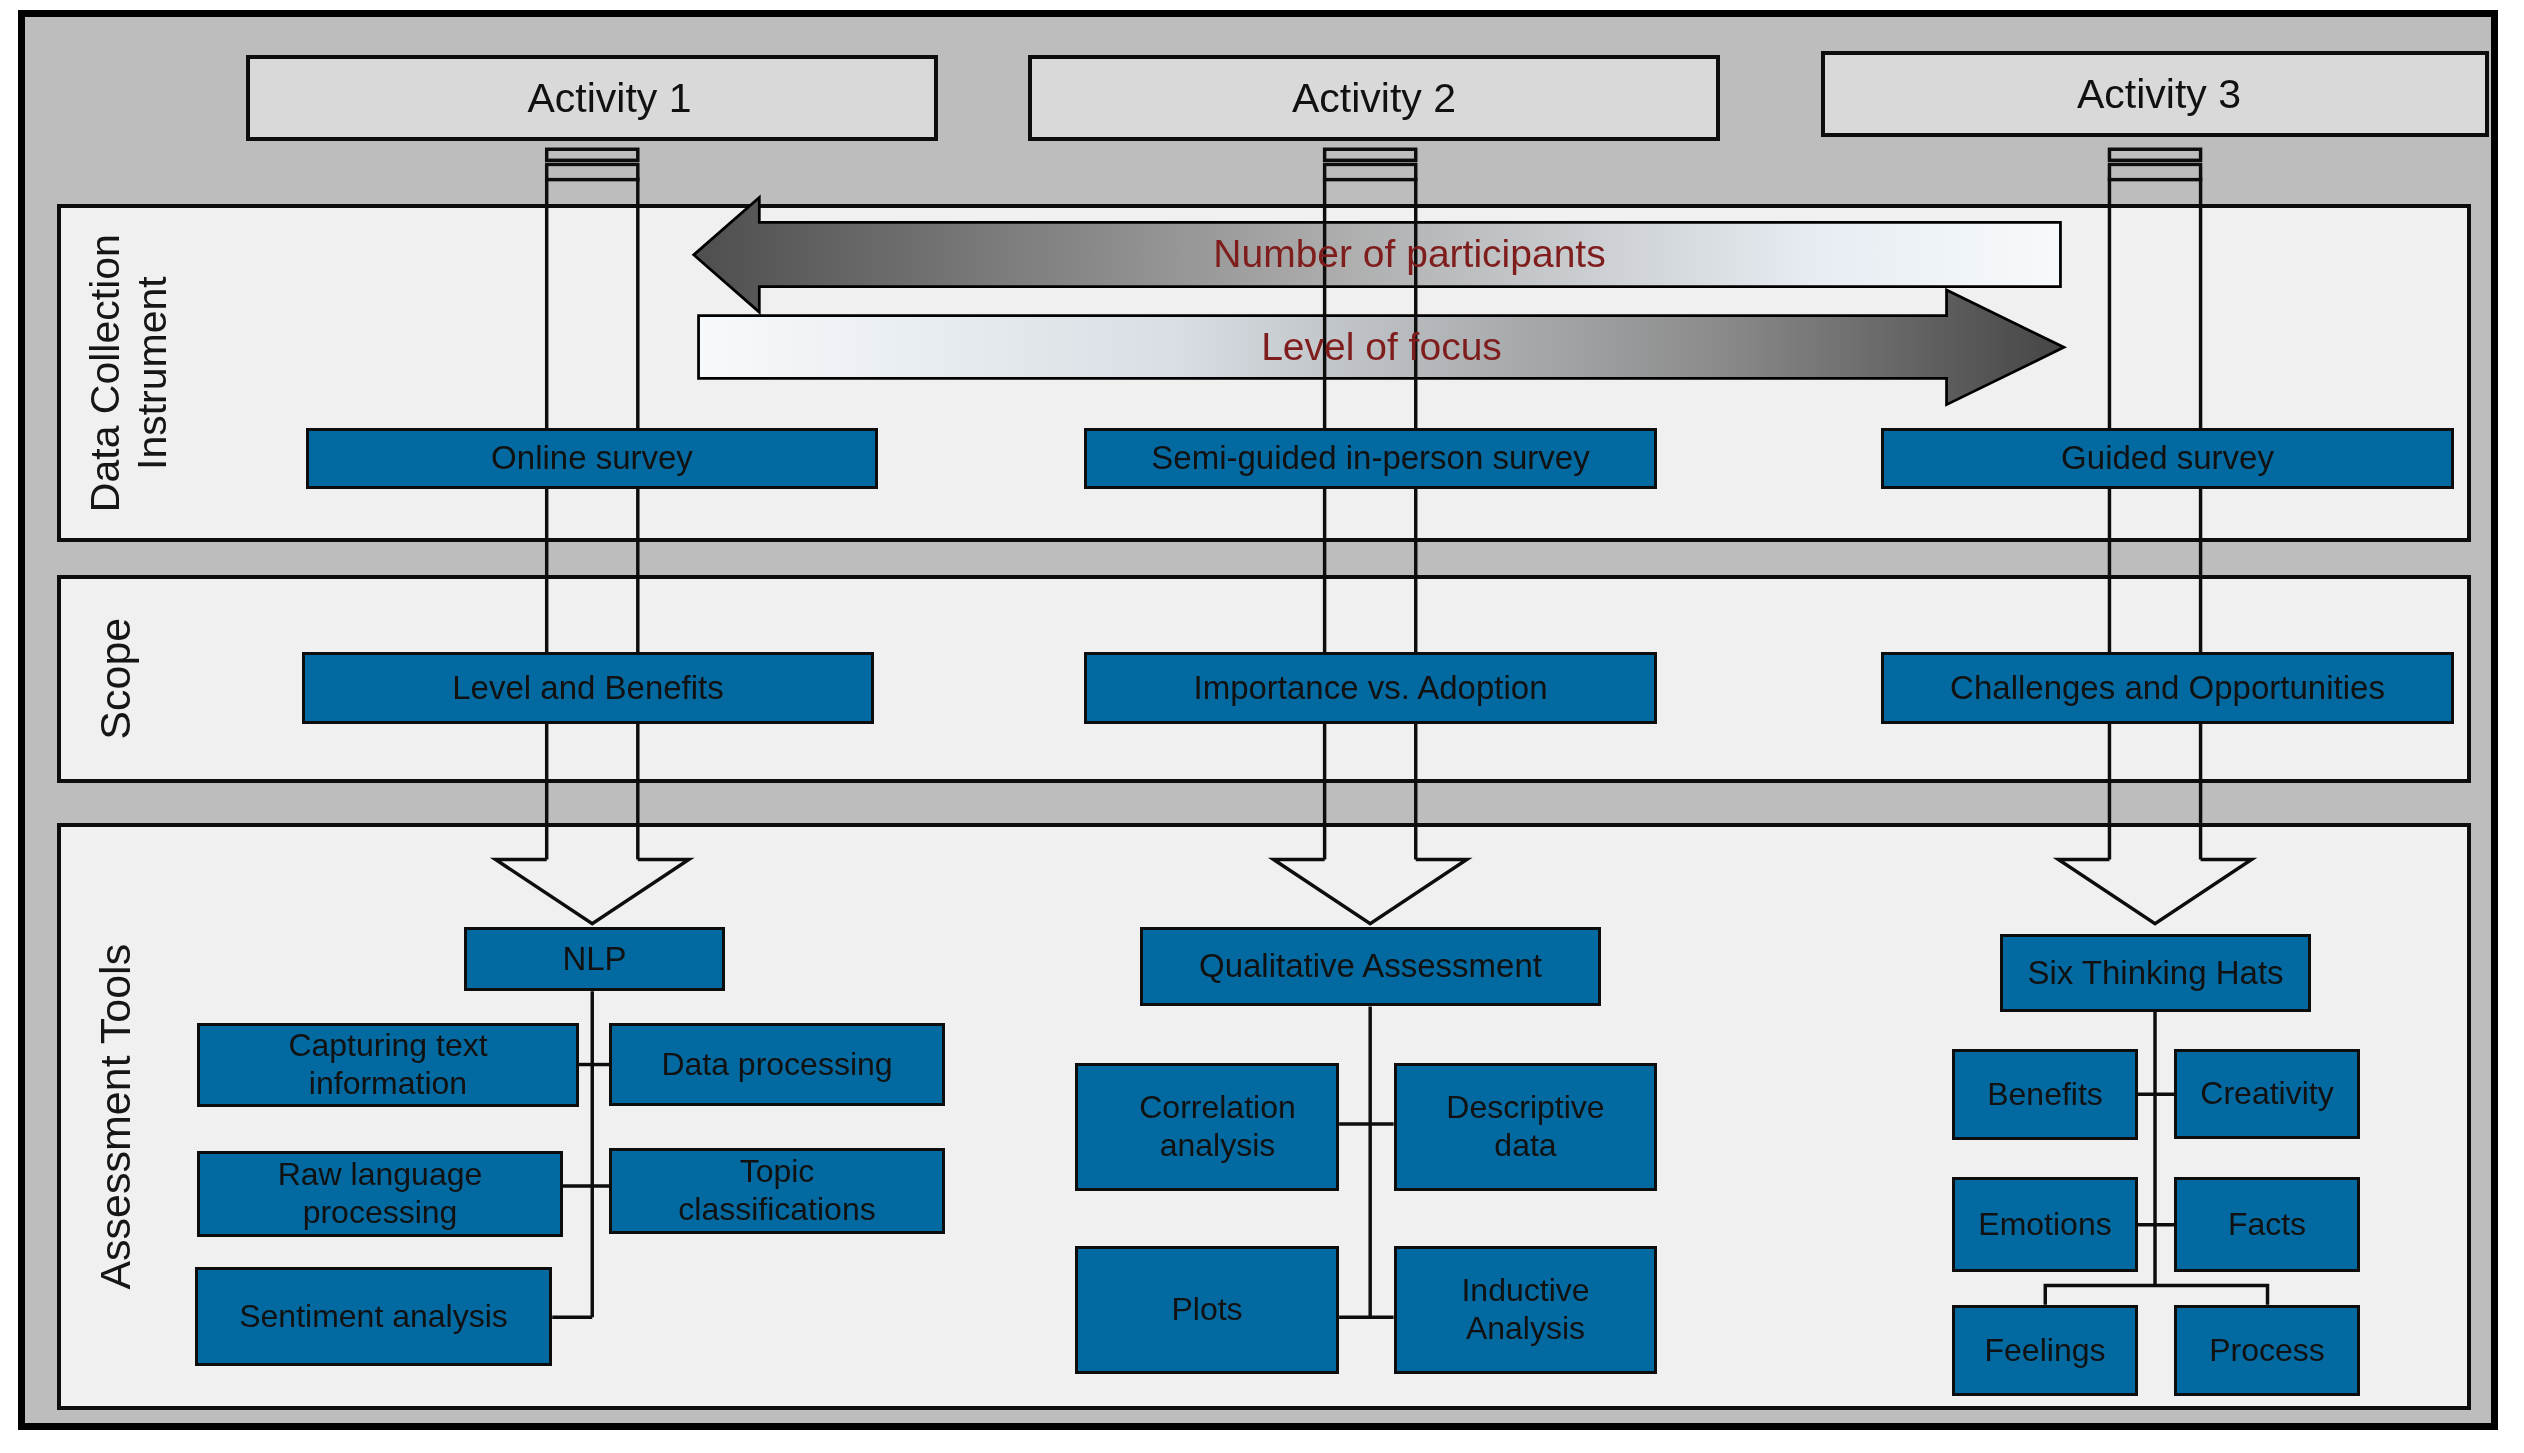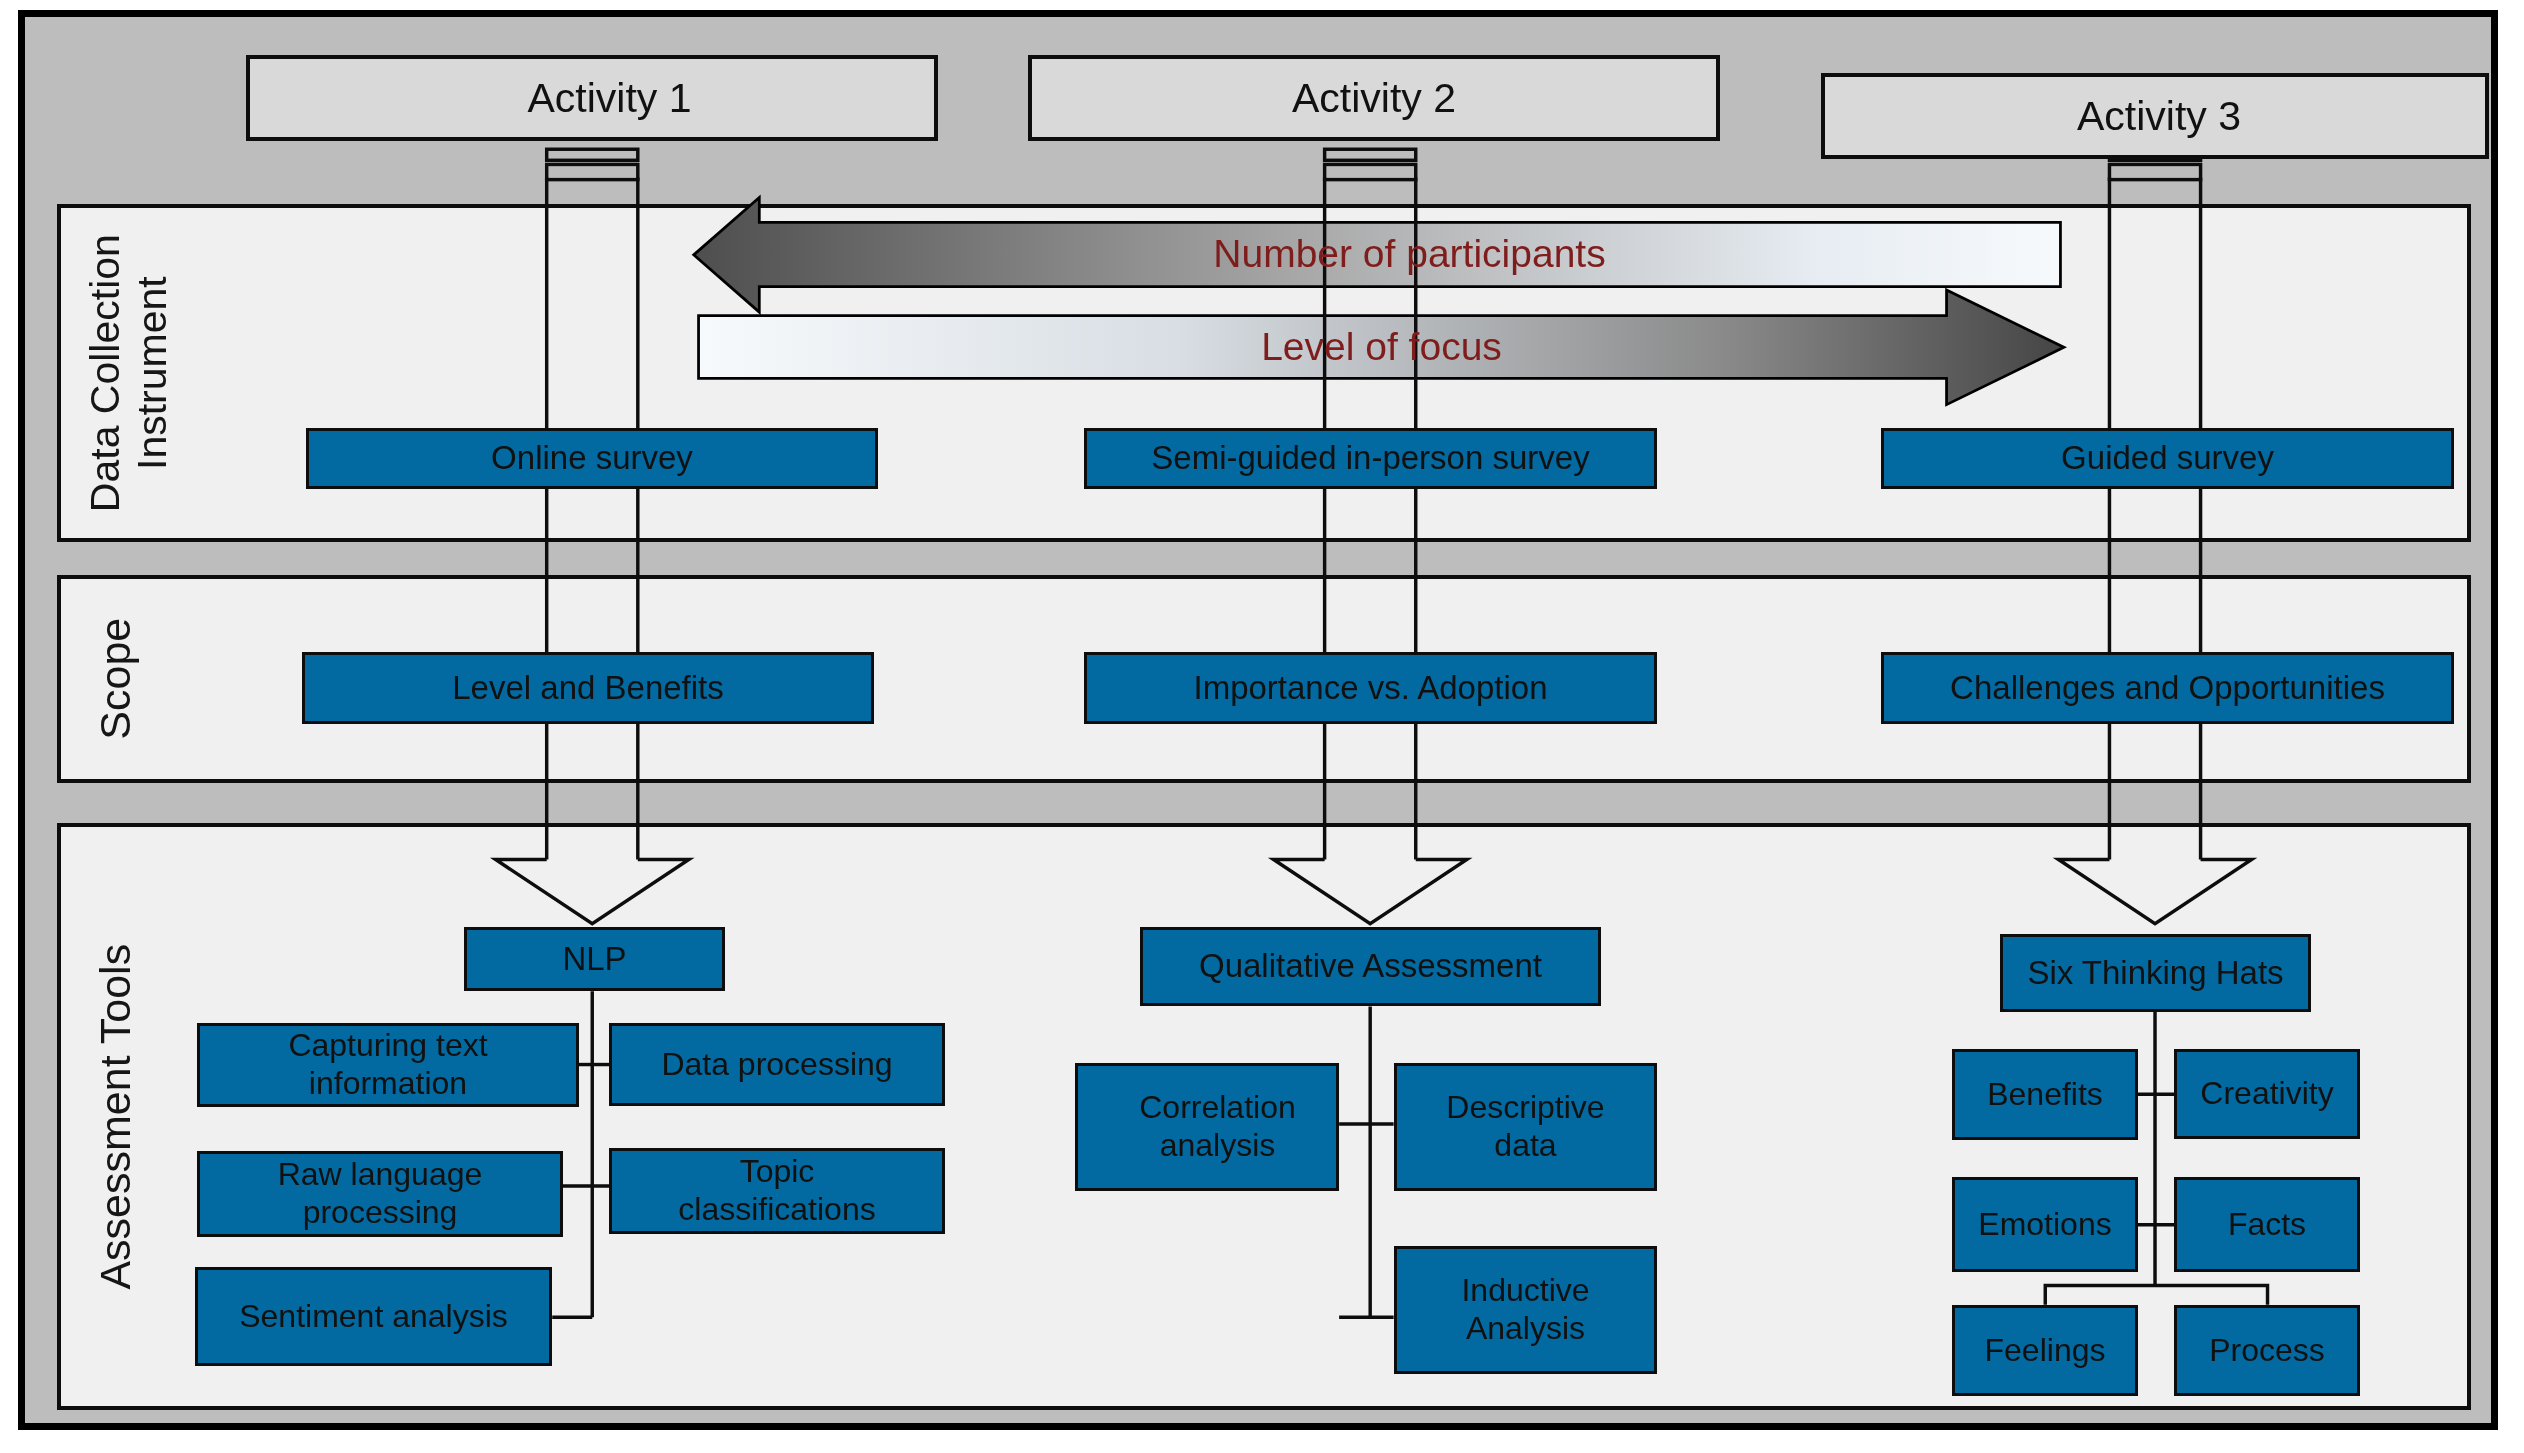--- a/index.html
+++ b/index.html
@@ -137,21 +137,21 @@
       <line x1="3097" y1="1774" x2="3150" y2="1774"></line>
       <path d="M 2963 1890 L 2963 1862 L 3285 1862 L 3285 1890"></path>
     </g>
   </svg>
 
   <div class="arrow-label" style="left:759px;top:222px;width:1301px;height:64px">Number of participants</div>
   <div class="arrow-label" style="left:699px;top:315px;width:1365px;height:63px">Level of focus</div>
 
   <div class="box activity" style="left: 246px; top: 55px; width: 692px; height: 86px; white-space: pre-line; padding-left: 42px;">Activity 1</div>
   <div class="box activity" style="left: 1028px; top: 55px; width: 692px; height: 86px; white-space: pre-line;">Activity 2</div>
-  <div class="box activity" style="left: 1821px; top: 73px; width: 668px; height: 86px; white-space: pre-line; padding-left: 15px;">Activity 3</div>
+  <div class="box activity" style="left: 1821px; top: 51px; width: 668px; height: 86px; white-space: pre-line; padding-left: 15px;">Activity 3</div>
 
   <div class="box bigbox" style="left: 306px; top: 428px; width: 572px; height: 61px; white-space: pre-line;">Online survey</div>
   <div class="box bigbox" style="left: 1084px; top: 428px; width: 573px; height: 61px; white-space: pre-line;">Semi-guided in-person survey</div>
   <div class="box bigbox" style="left: 1881px; top: 428px; width: 573px; height: 61px; white-space: pre-line;">Guided survey</div>
 
   <div class="box bigbox" style="left: 302px; top: 652px; width: 572px; height: 72px; white-space: pre-line;">Level and Benefits</div>
   <div class="box bigbox" style="left: 1084px; top: 652px; width: 573px; height: 72px; white-space: pre-line;">Importance vs. Adoption</div>
   <div class="box bigbox" style="left: 1881px; top: 652px; width: 573px; height: 72px; white-space: pre-line;">Challenges and Opportunities</div>
 
   <div class="box bigbox" style="left: 464px; top: 927px; width: 261px; height: 64px; white-space: pre-line;">NLP</div>
@@ -162,20 +162,21 @@
 processing</div>
   <div class="box" style="left: 609px; top: 1148px; width: 336px; height: 86px; white-space: pre-line;">Topic
 classifications</div>
   <div class="box" style="left: 195px; top: 1267px; width: 357px; height: 99px; white-space: pre-line;">Sentiment analysis</div>
 
   <div class="box bigbox" style="left: 1140px; top: 927px; width: 461px; height: 79px; white-space: pre-line;">Qualitative Assessment</div>
   <div class="box" style="left: 1075px; top: 1063px; width: 264px; height: 128px; white-space: pre-line; padding-left: 28px;">Correlation
 analysis</div>
   <div class="box" style="left: 1394px; top: 1063px; width: 263px; height: 128px; white-space: pre-line;">Descriptive
 data</div>
+  <div class="box" style="left: 1075px; top: 1246px; width: 264px; height: 128px; white-space: pre-line;">Plots</div>
   <div class="box" style="left: 1394px; top: 1246px; width: 263px; height: 128px; white-space: pre-line;">Inductive
 Analysis</div>
 
   <div class="box bigbox" style="left: 2000px; top: 934px; width: 311px; height: 78px; white-space: pre-line;">Six Thinking Hats</div>
   <div class="box" style="left: 1952px; top: 1049px; width: 186px; height: 91px; white-space: pre-line;">Benefits</div>
   <div class="box" style="left: 2174px; top: 1049px; width: 186px; height: 90px; white-space: pre-line;">Creativity</div>
   <div class="box" style="left: 1952px; top: 1177px; width: 186px; height: 95px; white-space: pre-line;">Emotions</div>
   <div class="box" style="left: 2174px; top: 1177px; width: 186px; height: 95px; white-space: pre-line;">Facts</div>
   <div class="box" style="left: 1952px; top: 1305px; width: 186px; height: 91px; white-space: pre-line;">Feelings</div>
   <div class="box" style="left: 2174px; top: 1305px; width: 186px; height: 91px; white-space: pre-line;">Process</div>

